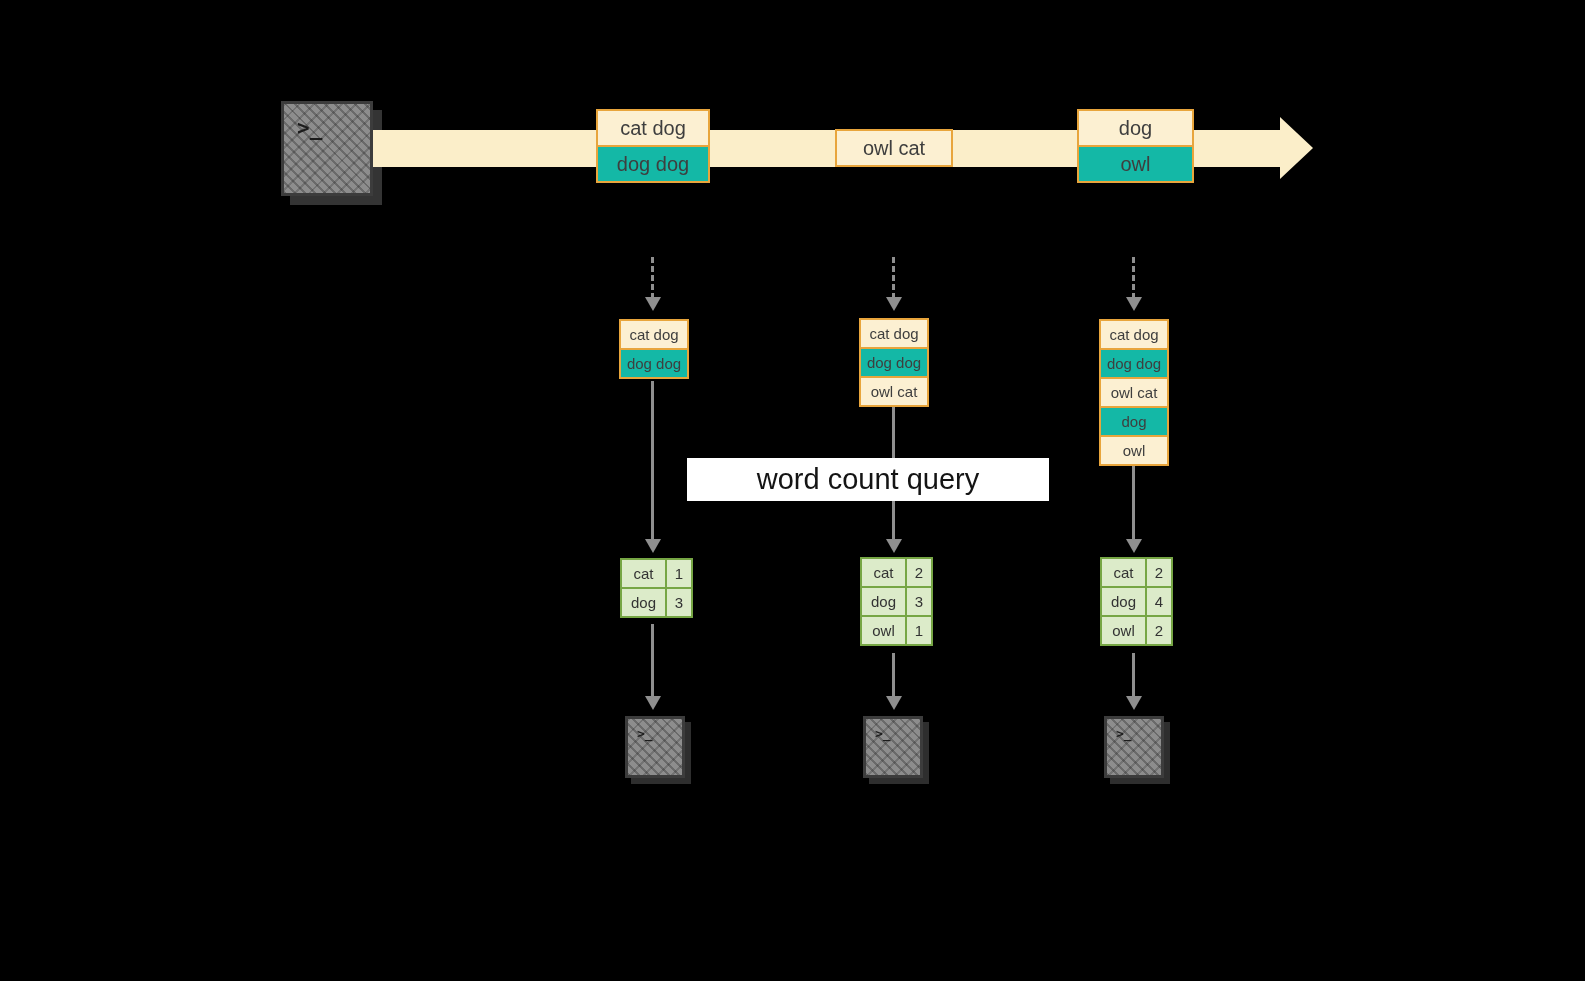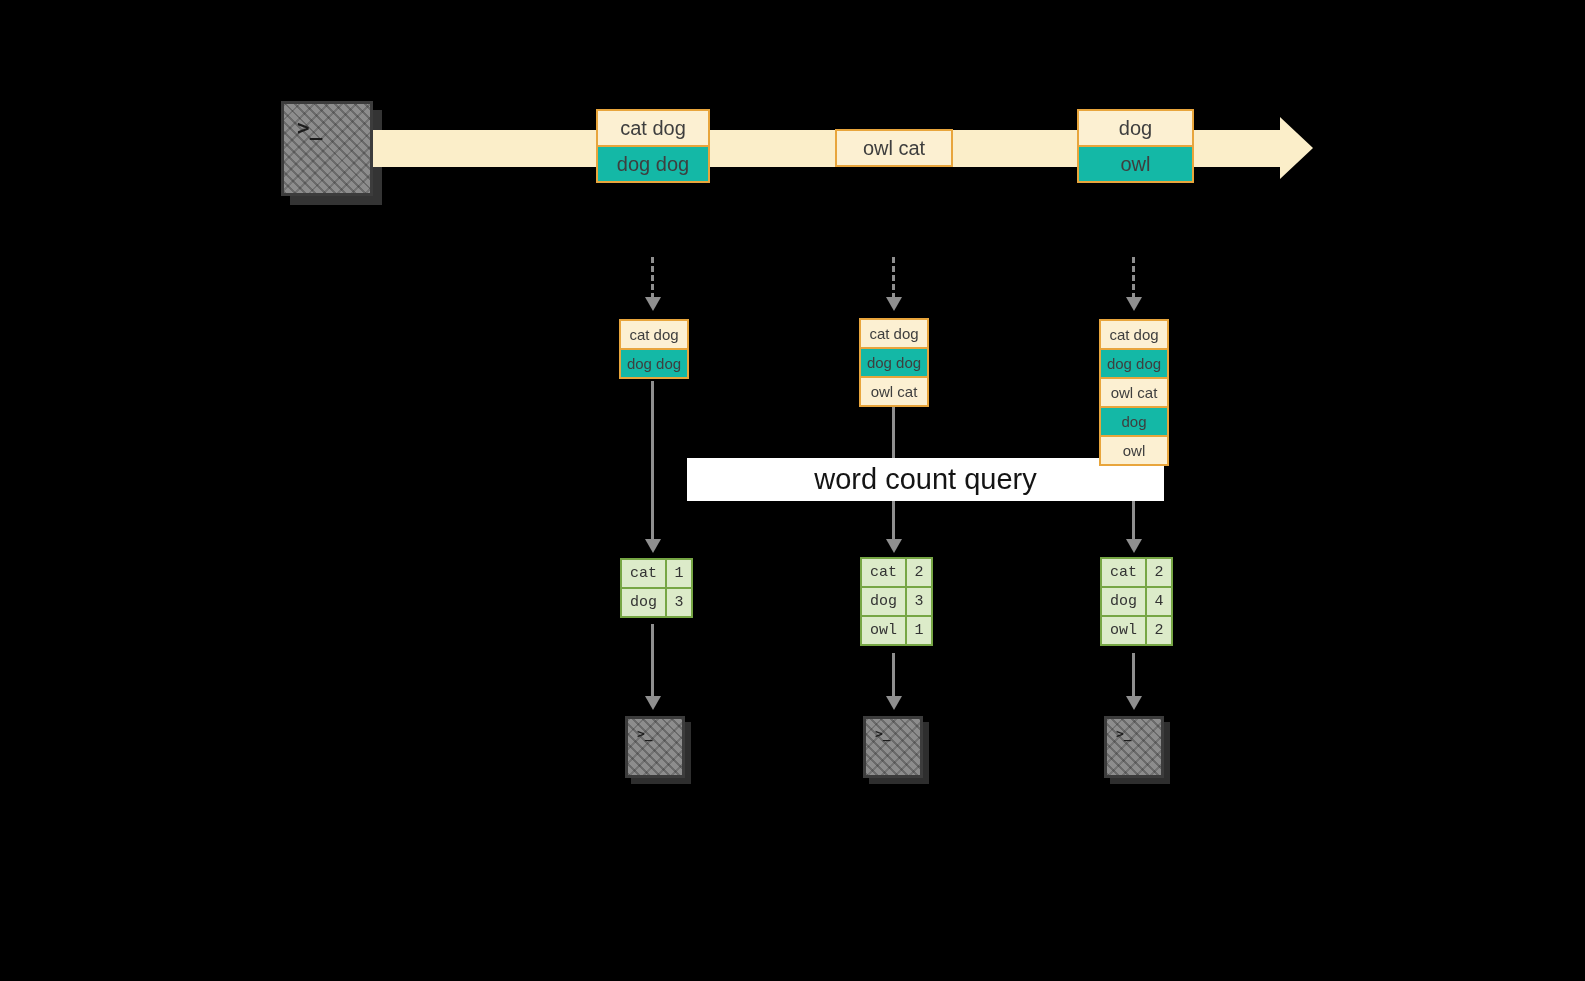--- a/index.html
+++ b/index.html
@@ -59,30 +59,30 @@
   
   .buffer-stack { position:absolute; width:70px; display:flex; flex-direction:column; z-index:6; }
   .bs-1 { left:619px; top:319px; }
   .bs-2 { left:859px; top:318px; }
   .bs-3 { left:1099px; top:319px; }
   .buffer-box { height:31px; border:2px solid #e8a53c; display:flex; align-items:center; justify-content:center;
     font-size:15px; color:#3e3e3e; }
   .buffer-box + .buffer-box { margin-top:-2px; }
 
   
-  .banner { position:absolute; left:687px; top:458px; width:477px; height:43px; background:#ffffff; z-index:5;
+  .banner { position:absolute; left:687px; top:458px; width:362px; height:43px; background:#ffffff; z-index:5;
     display:flex; align-items:center; justify-content:center; font-size:29px; color:#141414; }
 
   
   .count-table { position:absolute; border-collapse:collapse; z-index:2; }
   .ct-1 { left:620px; top:558px; }
   .ct-2 { left:860px; top:557px; }
   .ct-3 { left:1100px; top:557px; }
   .count-table td { border:2px solid #76a644; background:#dcebc9; height:29px; text-align:center;
-    font-size:15px; color:#333333;font-family:Liberation Mono, monospace; }
+    font-size:15px; color:#333333; }
   td.word-cell { width:45px; }
   td.num-cell  { width:26px; }
 </style>
 </head>
 <body>
 
 <div class="canvas">
 
   <div class="terminal term-src">
     <span class="glyph">&gt;_</span>

